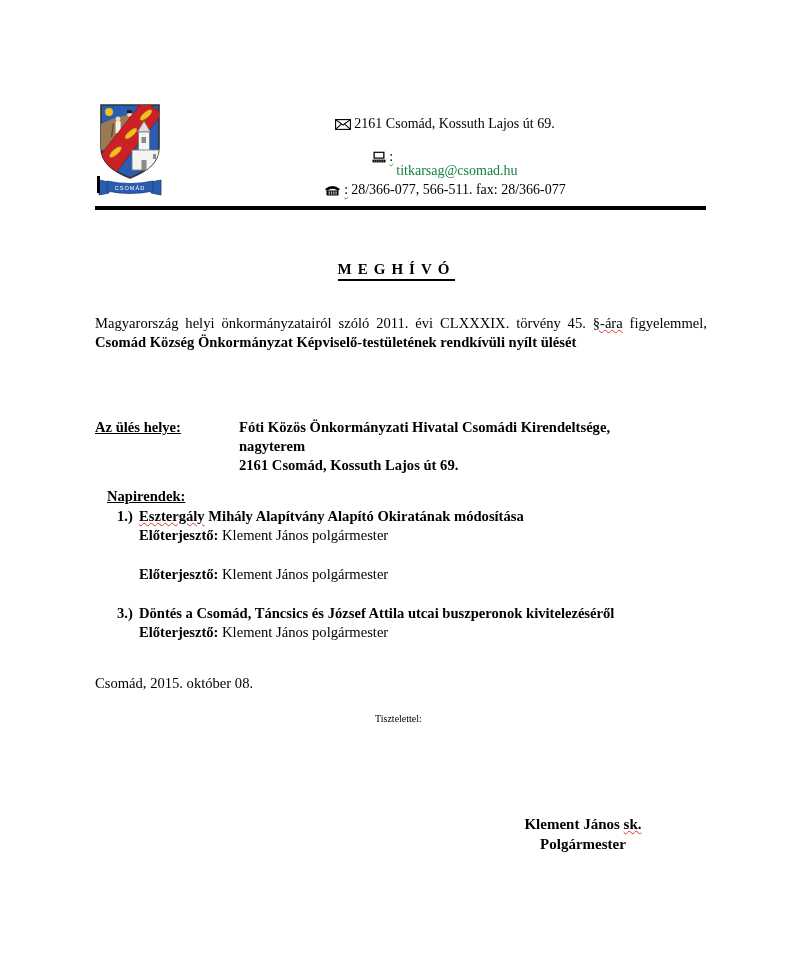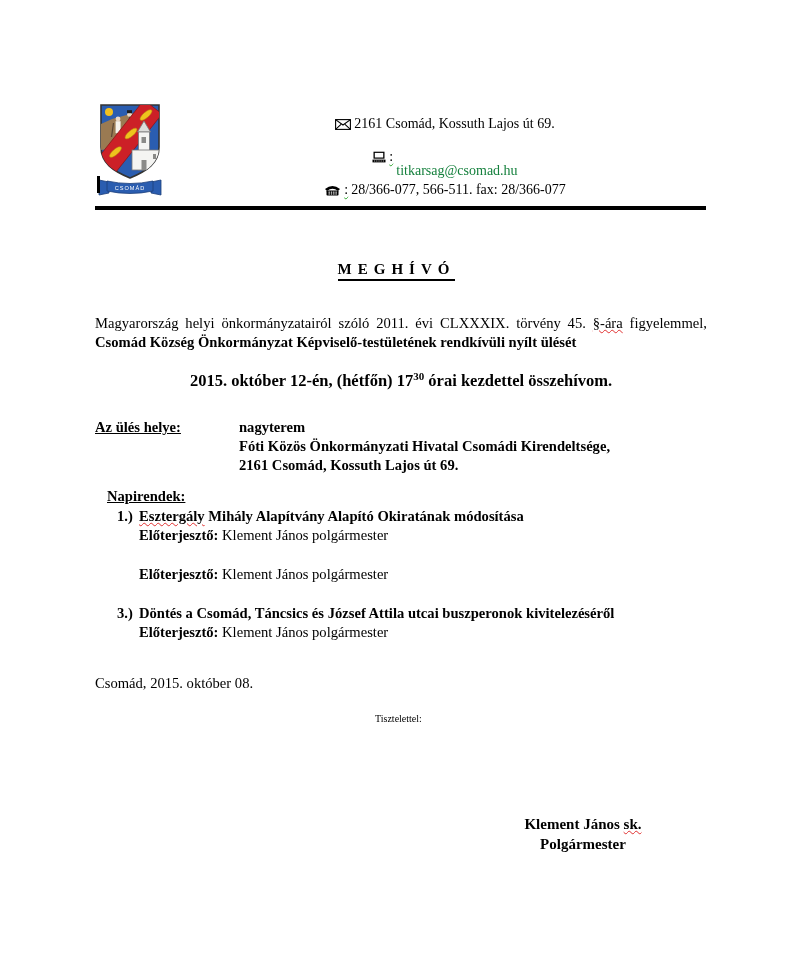--- a/index.html
+++ b/index.html
@@ -136,27 +136,26 @@
   </div>
 
   <div class="rule"></div>
 
   <div class="meghivo-wrap">
     <span class="meghivo">MEGHÍVÓ</span>
   </div>
 
   <div class="intro"><span>Magyarország helyi önkormányzatairól szóló 2011. évi CLXXXIX. törvény 45. </span><span class="wavy-red">§-ára</span><span> figyelemmel, </span><span class="b">Csomád Község Önkormányzat Képviselő-testületének rendkívüli nyílt ülését</span></div>
 
-  <div class="datetime"><span>2015. október 12-én, (hétfőn) 17</span><sup>30</sup><span> órai kezdettel összehívom.</span></div>
 
   <div class="location">
     <div class="loc-label">Az ülés helye:</div>
     <div class="loc-value">
+      <div>Fóti Közös Önkormányzati Hivatal Csomádi Kirendeltsége,</div>
       <div>nagyterem</div>
-      <div>Fóti Közös Önkormányzati Hivatal Csomádi Kirendeltsége,</div>
       <div>2161 Csomád, Kossuth Lajos út 69.</div>
     </div>
   </div>
 
   <div class="agenda">
     <div class="agenda-label">Napirendek:</div>
 
     <div class="agenda-item">
       <div class="item-title"><span class="item-num">1.)</span><span class="wavy-red">Esztergály</span><span> Mihály Alapítvány Alapító Okiratának módosítása</span></div>
       <div class="item-presenter"><span class="presenter-label">Előterjesztő:</span><span> Klement János polgármester</span></div>

